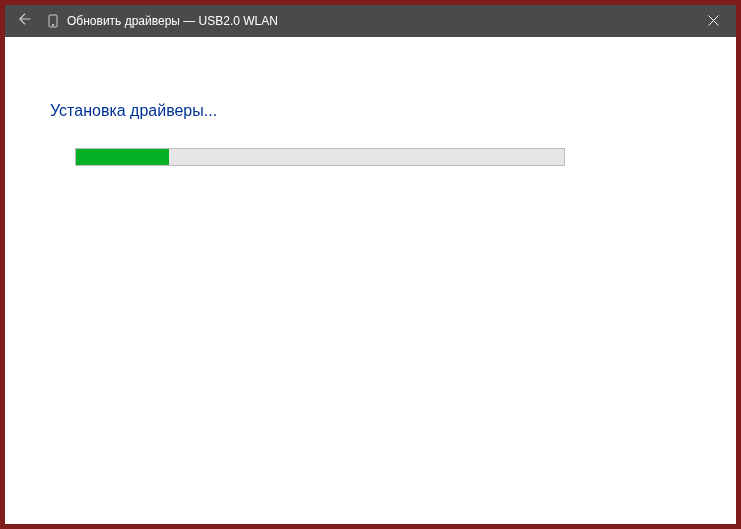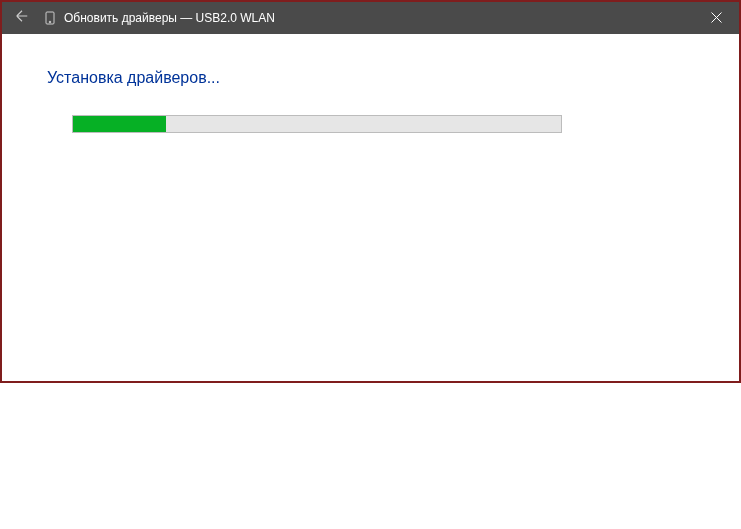--- a/index.html
+++ b/index.html
@@ -1,17 +1,17 @@
 <!DOCTYPE html>
 <html><head>
   <meta charset="utf-8">
   <style>
     * { margin: 0; padding: 0; box-sizing: border-box; }
     body { width: 741px; height: 529px; font-family: 'Segoe UI', Tahoma, sans-serif; background: #fff; }
-    .window { width: 741px; height: 383px; border: 2px solid #7f1d1d; background: #fff; display: flex; flex-direction: column; }
+    .window { width: 741px; height: 529px; border: 5px solid #7f1d1d; background: #fff; display: flex; flex-direction: column; gap: 30px; }
     .titlebar { height: 32px; background: #4a4a4a; display: flex; align-items: center; color: #fff; position: relative; }
     .back-btn { width: 40px; height: 32px; display: flex; align-items: center; justify-content: center; color: #ccc; }
     .back-btn svg { width: 18px; height: 18px; }
     .device-icon { width: 16px; height: 16px; margin-right: 6px; display: flex; align-items: center; justify-content: center; }
     .device-icon svg { width: 10px; height: 14px; }
     .title-text { font-size: 12px; color: #fff; font-weight: 400; }
     .close-btn { position: absolute; right: 0; top: 0; width: 45px; height: 32px; display: flex; align-items: center; justify-content: center; color: #fff; }
     .close-btn svg { width: 11px; height: 11px; }
     .content { flex: 1; padding: 35px 40px; background: #fff; }
     .status-text { color: #003399; font-size: 16px; font-weight: 400; margin-bottom: 28px; margin-left: 5px; }
@@ -39,18 +39,18 @@
     <div class="title-text">Обновить драйверы — USB2.0 WLAN</div>
     <div class="close-btn">
       <span>
         <svg viewBox="0 0 11 11" stroke="currentColor" stroke-width="1">
           <path d="M0.5 0.5 L10.5 10.5 M10.5 0.5 L0.5 10.5"></path>
         </svg>
       </span>
     </div>
   </div>
   <div class="content">
-    <div class="status-text">Установка драйверов...</div>
+    <div class="status-text">Установка драйверы...</div>
     <div class="progress-container">
       <div class="progress-fill" style="width:19%"></div>
     </div>
   </div>
 </div>
 
 </body></html>

